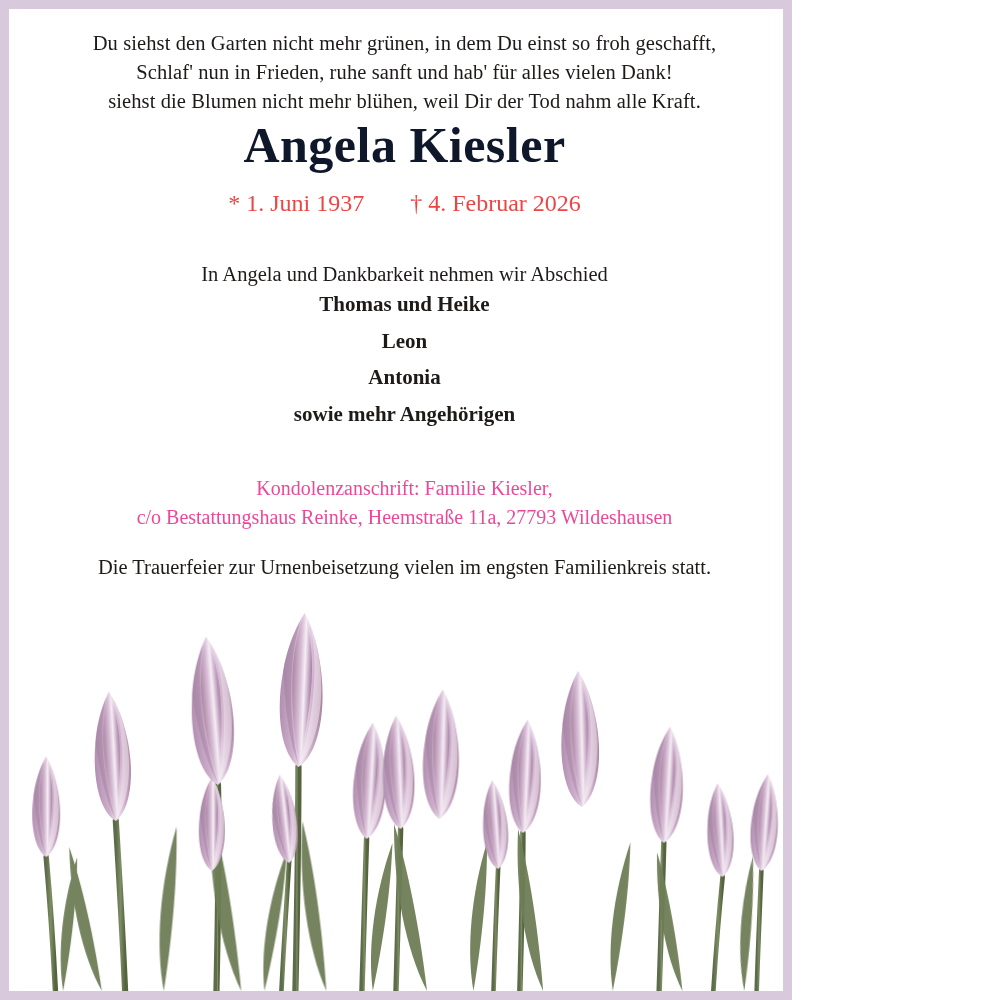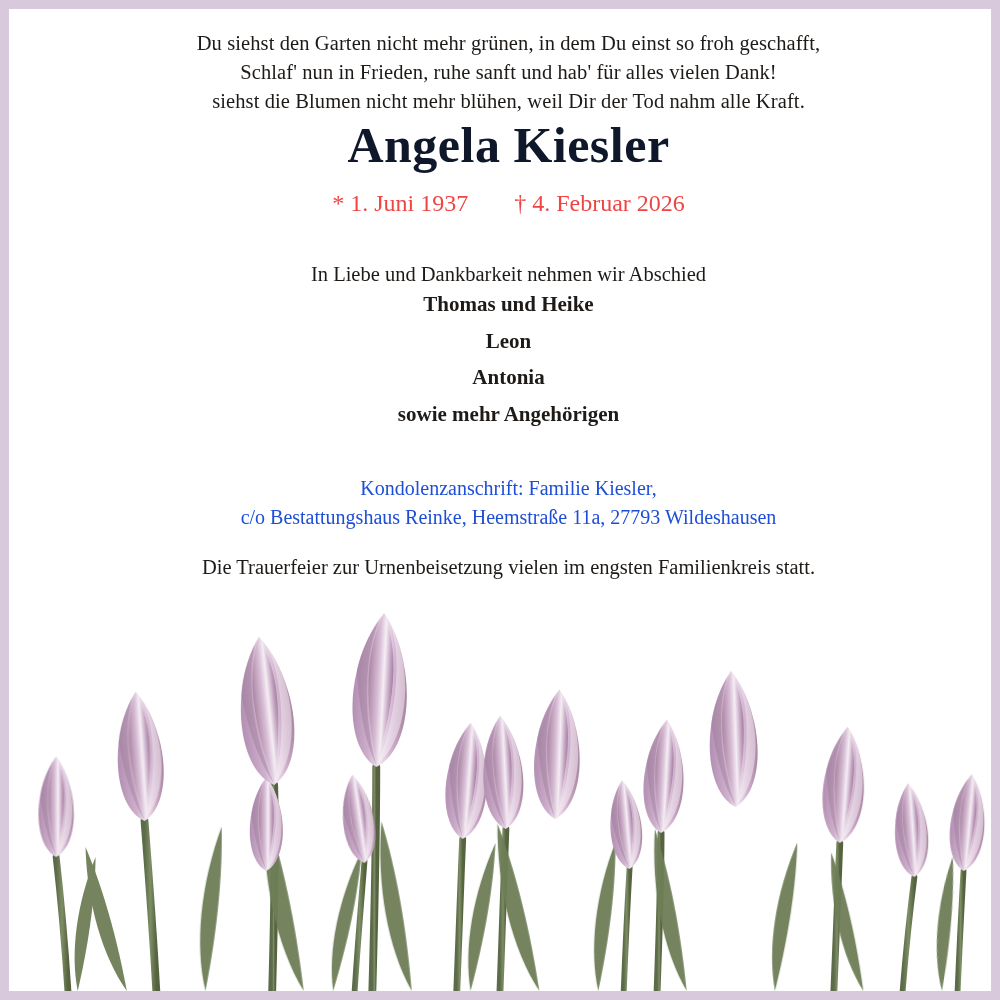--- a/index.html
+++ b/index.html
@@ -8,21 +8,21 @@
   }
   body {
     width: 1000px;
     height: 1000px;
     background: #ffffff;
     font-family: "Liberation Serif", serif;
     overflow: hidden;
   }
   .card {
     position: relative;
-    width: 1000px;
+    width: 792px;
     height: 1000px;
     box-sizing: border-box;
     border: 9px solid #d9c9dd;
     background: #ffffff;
     overflow: hidden;
     padding-left: 17px;
   }
   .inner-frame {
     position: absolute;
     inset: 0;
@@ -67,21 +67,21 @@
   .family {
     font-size: 21px;
     font-weight: bold;
     color: #1d1a17;
     line-height: 36.5px;
   }
   .address {
     margin-top: 42px;
     font-size: 20px;
     line-height: 29px;
-    color: #1d4ed8;
+    color: #ec4899;
   }
   .ceremony {
     margin-top: 24px;
     font-size: 20.5px;
     color: #1d1a17;
   }
   
   .tulips {
     position: absolute;
     left: 0;
@@ -111,21 +111,21 @@
     </div>
 
     <div class="name">Angela Kiesler</div>
 
     <div class="dates">
       <span>* 1. Juni 1937</span>
       <span class="sep"></span>
       <span>† 4. Februar 2026</span>
     </div>
 
-    <div class="abschied">In Liebe und Dankbarkeit nehmen wir Abschied</div>
+    <div class="abschied">In Angela und Dankbarkeit nehmen wir Abschied</div>
 
     <div class="family">
       <div>Thomas und Heike</div>
       <div>Leon</div>
       <div>Antonia</div>
       <div>sowie mehr Angehörigen</div>
     </div>
 
     <div class="address">
       <div>Kondolenzanschrift: Familie Kiesler,</div>

